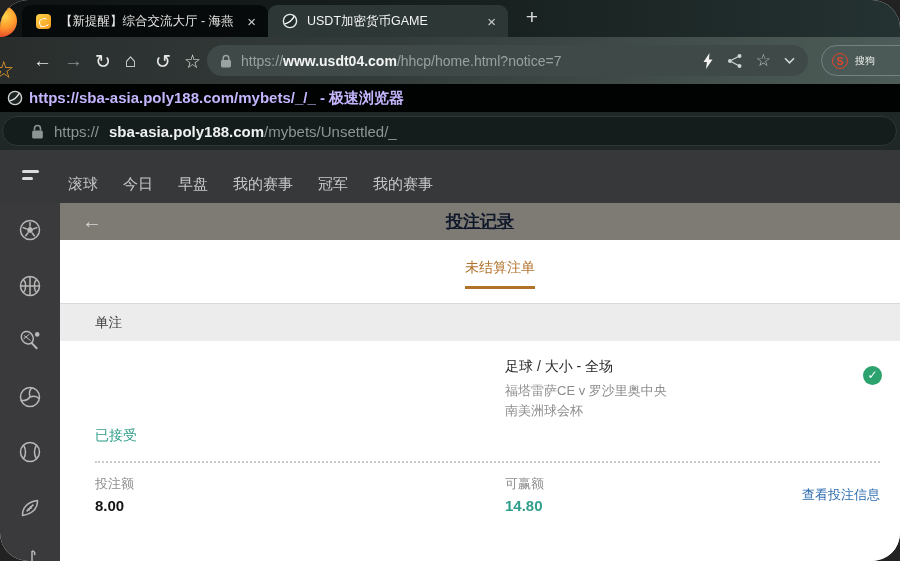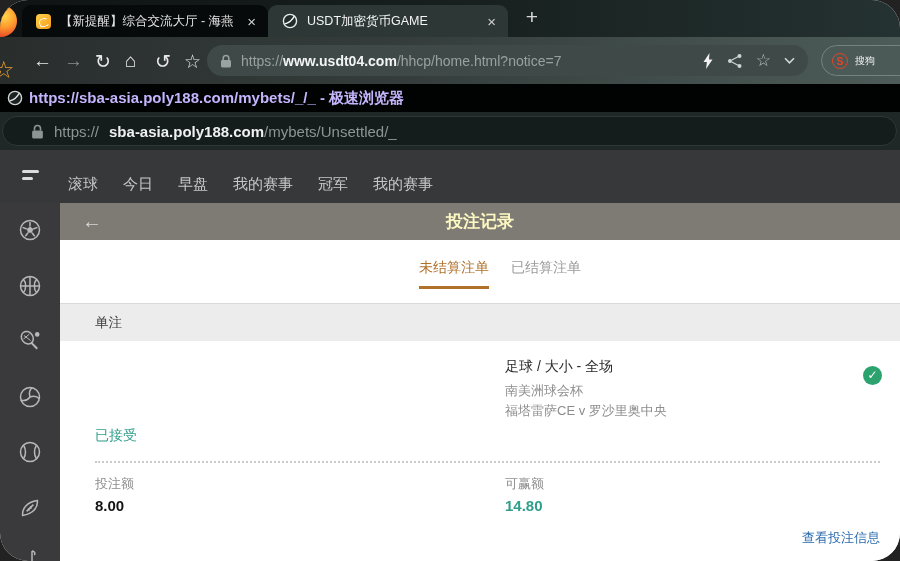--- a/index.html
+++ b/index.html
@@ -63,21 +63,21 @@
   .navitems span{color:#c6c8ca;font-size:15px;cursor:pointer;white-space:nowrap;}
 
   
   .sidebar{position:absolute;top:203px;left:0;width:60px;height:358px;background:#3a3a3c;overflow:hidden;}
   .side-ico{position:absolute;left:50%;transform:translateX(-50%);cursor:pointer;}
 
   
   .content{position:absolute;left:60px;top:203px;width:840px;height:358px;background:#fff;}
   .pghead{position:absolute;top:0;left:0;width:100%;height:37px;background:#7e7b74;}
   .pghead .backarrow{position:absolute;left:22px;top:0;line-height:37px;color:#d8d8d8;font-size:20px;cursor:pointer;}
-  .pghead .ttl{width:100%;text-align:center;line-height:37px;color:#fef9c3;font-weight:bold;font-size:17px;}
+  .pghead .ttl{width:100%;text-align:center;line-height:37px;color:#0f172a;font-weight:bold;font-size:17px;text-decoration:underline;}
 
   .bettabs{position:absolute;top:56px;left:calc(50% + 20px);transform:translateX(-50%);display:flex;gap:22px;}
   .bettab{font-size:14px;padding-bottom:9px;color:#9a9a9a;cursor:pointer;white-space:nowrap;}
   .bettab.active{color:var(--accent,#b0712b);border-bottom:3px solid var(--accent,#b0712b);}
 
   .secbar{position:absolute;top:100px;left:0;width:100%;height:38px;background:#ececec;
           border-top:1px solid #d9d9d9;line-height:38px;padding-left:35px;font-size:13.5px;color:#3c3c3c;}
 
   .sel-line{position:absolute;top:160px;left:35px;font-size:16px;font-weight:bold;color:#1b1b1b;}
   .sel-line .ln{color:var(--accent,#c07a2a);margin:0 10px;}
@@ -87,21 +87,21 @@
   .market-block .m2{font-size:13px;color:#8d8d8d;line-height:20px;}
   .checkdot{position:absolute;top:163px;left:803px;width:19px;height:19px;border-radius:50%;
           background:var(--green,#2ca36f);color:#fff;font-size:12px;text-align:center;line-height:19px;}
   .status{position:absolute;top:224px;left:35px;color:var(--teal,#35a08c);font-size:14px;}
   .dotline{position:absolute;top:258px;left:35px;right:20px;border-top:2px dotted #cbcbcb;}
   .moneyblk .mlabel{font-size:13px;color:#8d8d8d;}
   .moneyblk .mval{font-size:15px;font-weight:bold;color:#141414;margin-top:4px;}
   .blk-stake{position:absolute;top:272px;left:35px;}
   .blk-win{position:absolute;top:272px;left:445px;}
   .blk-win .mval{color:var(--teal,#2f9e8a);}
-  .viewlink{position:absolute;top:283px;right:20px;color:var(--link,#2c6cad);font-size:13px;cursor:pointer;margin-top:43px;}
+  .viewlink{position:absolute;top:283px;right:20px;color:var(--link,#2c6cad);font-size:13px;cursor:pointer;}
 </style>
 </head>
 <body>
 
 <div id="app">
 
   <div class="tabstrip">
     <div class="browser-logo"></div>
 
     <div class="tab tab-1">
@@ -257,30 +257,29 @@
 
   <div class="content">
 
     <div class="pghead">
       <span class="backarrow">←</span>
       <div class="ttl">投注记录</div>
     </div>
 
     <div class="bettabs">
       <span class="bettab active">未结算注单</span>
-      <span class="bettab">已结算注单</span>
     </div>
 
     <div class="secbar">单注</div>
 
 
     <div class="market-block">
       <div class="m1">足球 / 大小 - 全场</div>
+      <div class="m2">福塔雷萨CE v 罗沙里奥中央</div>
       <div class="m2">南美洲球会杯</div>
-      <div class="m2">福塔雷萨CE v 罗沙里奥中央</div>
     </div>
 
     <div class="checkdot">✓</div>
 
     <div class="status">已接受</div>
 
     <div class="dotline"></div>
 
     <div class="moneyblk blk-stake">
       <div class="mlabel">投注额</div>

